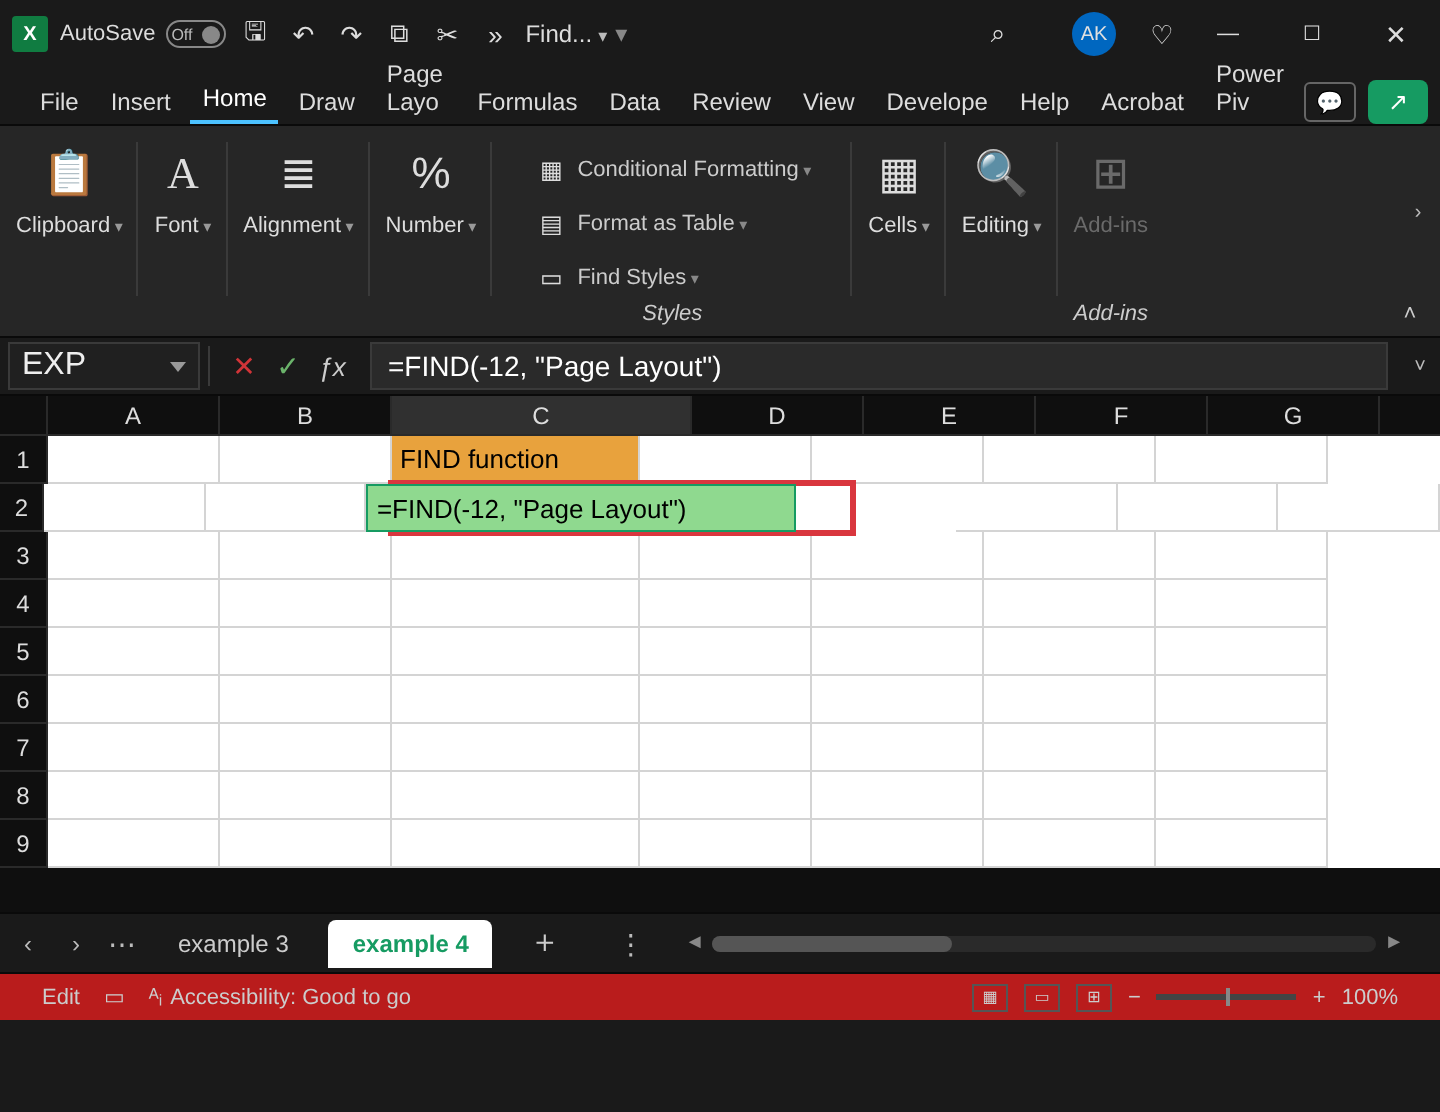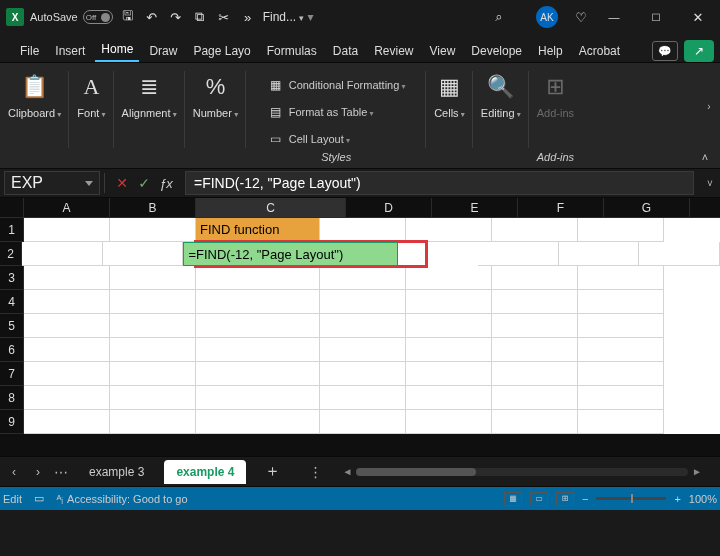--- a/index.html
+++ b/index.html
@@ -185,22 +185,22 @@
   .hscroll{
     flex:1; margin:0 8px;
     height:12px; display:flex; align-items:center;
   }
   .hscroll-track{ flex:1; height:8px; background:#2a2a2a; border-radius:4px; position:relative;}
   .hscroll-thumb{ position:absolute; left:0; width:120px; height:8px; background:#555; border-radius:4px;}
   .hscroll-arr{ color:#888; font-size:10px; padding:0 4px;}
 
   
   .statusbar{
-    height:24px; background:#0369a1; display:flex; align-items:center;
-    padding:0 3px; gap:12px; font-size:11px; color:#ccc;
+    height:24px; background:#b91c1c; display:flex; align-items:center;
+    padding:0 21px; gap:12px; font-size:11px; color:#ccc;
     border-top:1px solid #0a0a0a;
   }
   .statusbar .right{ margin-left:auto; display:flex; align-items:center; gap:8px;}
   .view-btn{ width:18px; height:14px; border:1px solid #555; font-size:8px; display:flex; align-items:center; justify-content:center;}
   .zoom-slider{ width:70px; height:3px; background:#444; position:relative;}
   .zoom-slider::after{content:""; position:absolute; left:50%; top:-3px; width:2px; height:9px; background:#888;}
 </style>
 </head>
 <body>
 
@@ -240,20 +240,21 @@
   <div class="menu-tab active">Home</div>
   <div class="menu-tab">Draw</div>
   <div class="menu-tab">Page Layo</div>
   <div class="menu-tab">Formulas</div>
   <div class="menu-tab">Data</div>
   <div class="menu-tab">Review</div>
   <div class="menu-tab">View</div>
   <div class="menu-tab">Develope</div>
   <div class="menu-tab">Help</div>
   <div class="menu-tab">Acrobat</div>
+  <div class="menu-tab">Power Piv</div>
   <div class="menu-right">
     <div class="chat-box">💬</div>
     <div class="share-box">↗</div>
   </div>
 </div>
 
 <div class="ribbon">
   <div class="rgroup sep">
     <div class="big-btn">
       <div class="ic">📋</div>
@@ -287,21 +288,21 @@
       <div class="small-row">
         <span class="ic">▦</span>
         <span class="drop">Conditional Formatting</span>
       </div>
       <div class="small-row">
         <span class="ic">▤</span>
         <span class="drop">Format as Table</span>
       </div>
       <div class="small-row">
         <span class="ic">▭</span>
-        <span class="drop">Cell Layout</span>
+        <span class="drop">Find Styles</span>
       </div>
     </div>
     <div class="rlabel">Styles</div>
   </div>
   <div class="rgroup sep">
     <div class="big-btn">
       <div class="ic">▦</div>
       <span class="drop">Cells</span>
     </div>
     <div class="rlabel" style="visibility:hidden;">.</div>

